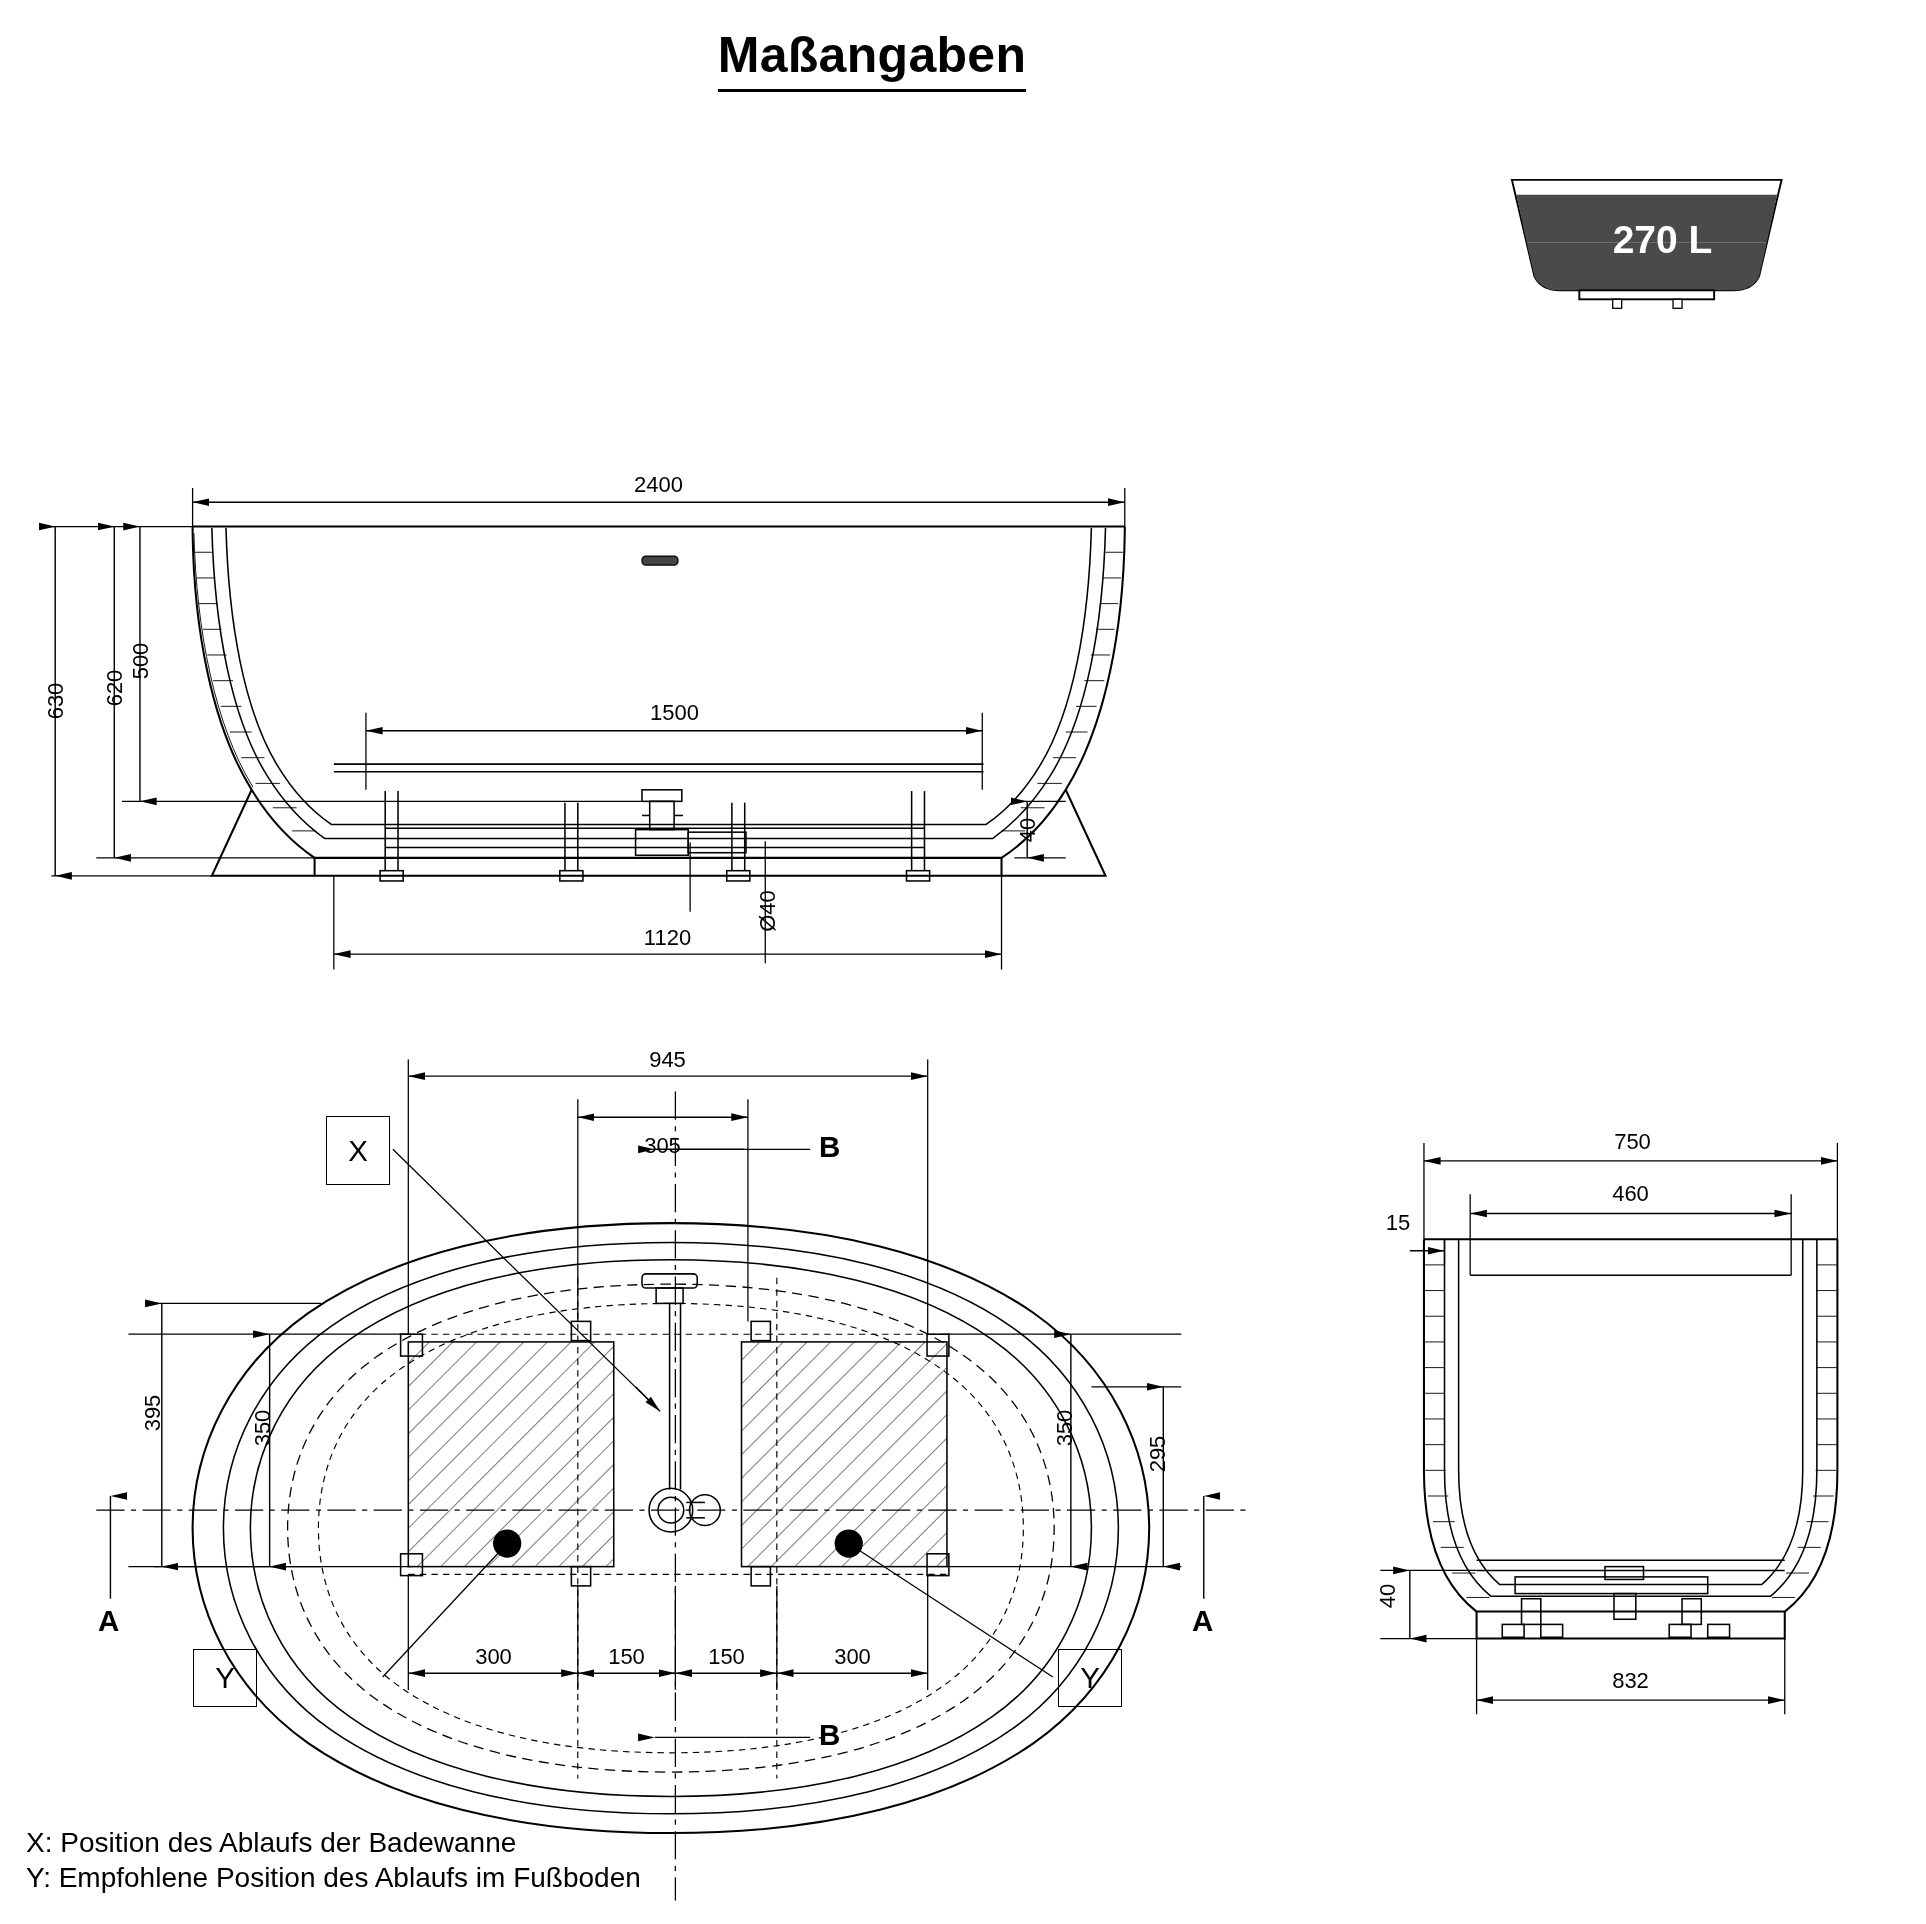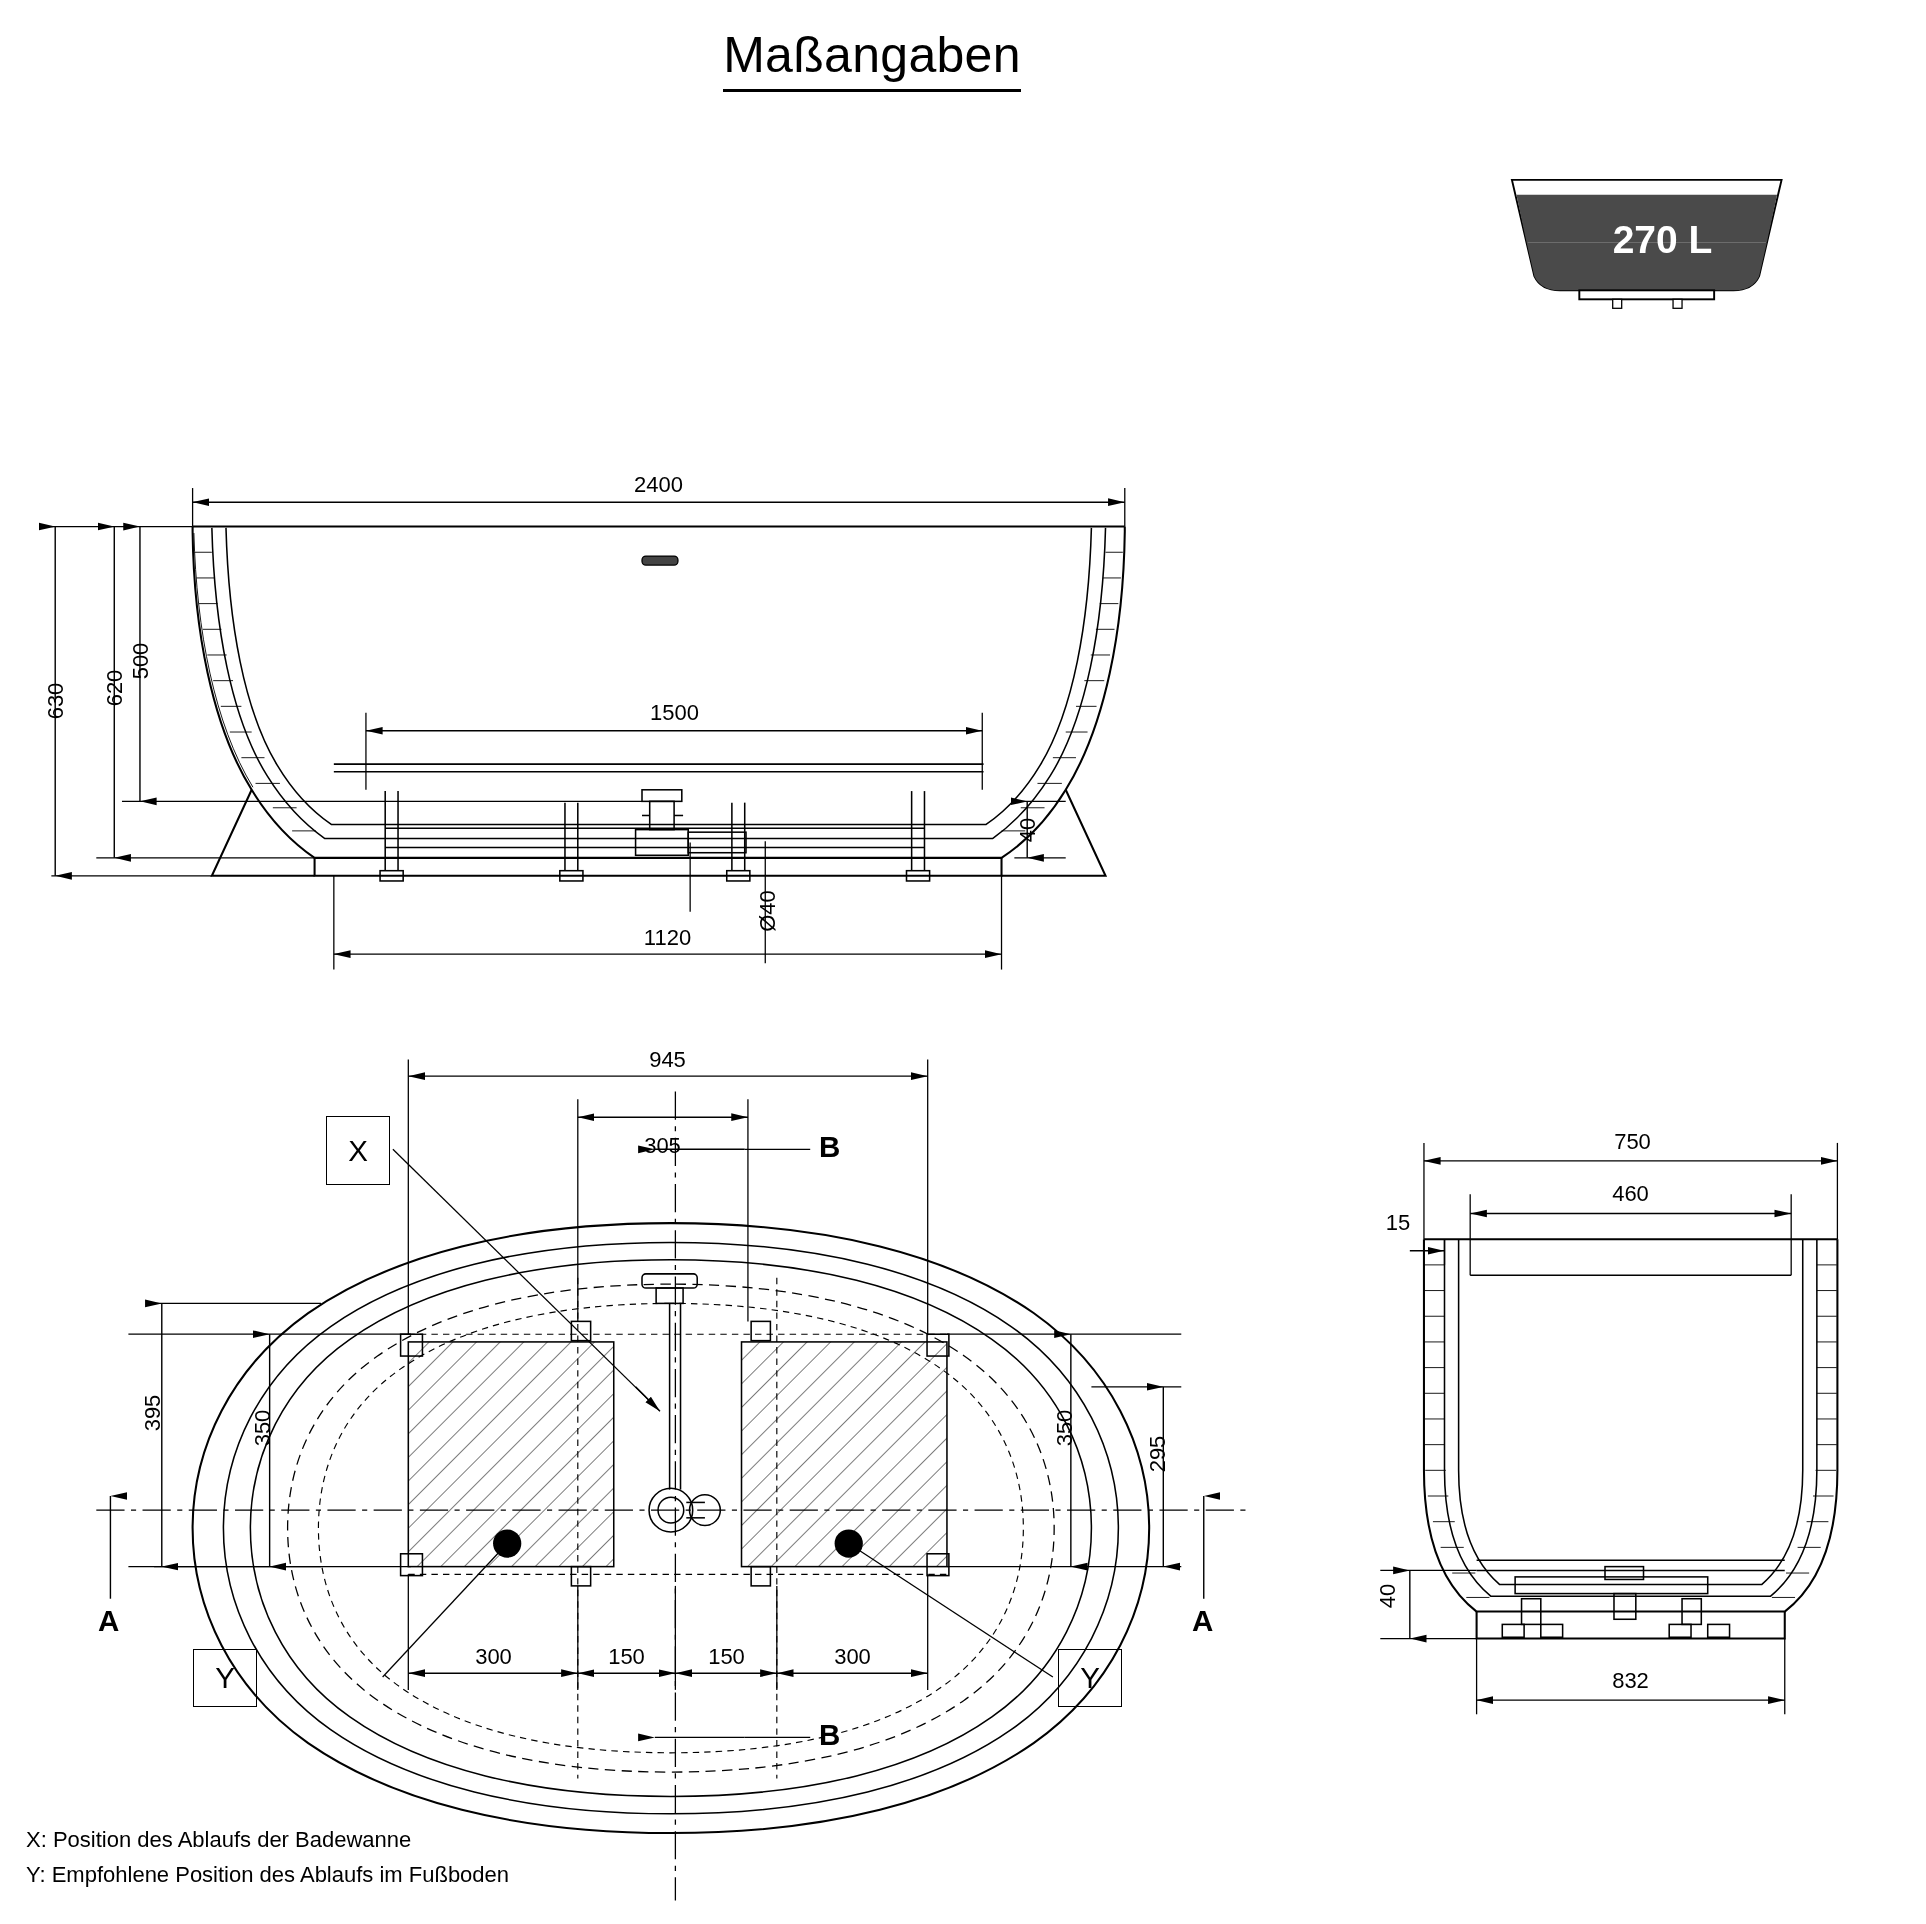--- a/index.html
+++ b/index.html
@@ -19,41 +19,41 @@
     position: absolute;
     inset: 0;
   }
   #title {
     position: absolute;
     top: 26px;
     left: 0;
     width: 1744px;
     text-align: center;
     font-size: 50px;
-    font-weight: normal;
+    font-weight: bold;
     letter-spacing: 0.3px;
   }
   #title span.u {
     border-bottom: 3.9px solid #000;
     padding-bottom: 5.1px;
     display: inline-block;
   }
   .capacity-label {
     position: absolute;
     left: 1592px;
     top: 218px;
     width: 141px;
     text-align: center;
     font-size: 39px;
     font-weight: bold;
     color: #ffffff;
   }
   .note {
     position: absolute;
-    font-size: 22px;
+    font-size: 28px;
     white-space: nowrap;
   }
   #note-x { left: 26px; top: 1827px; }
   #note-y { left: 26px; top: 1862px; }
 
   svg { position: absolute; left: 0; top: 0; }
   .dl { stroke: #000; stroke-width: 2.2; fill: none; }
   .thin { stroke: #000; stroke-width: 2; fill: none; }
   .obj { stroke: #000; stroke-width: 3.2; fill: none; }
   .obj2 { stroke: #000; stroke-width: 2.4; fill: none; }

